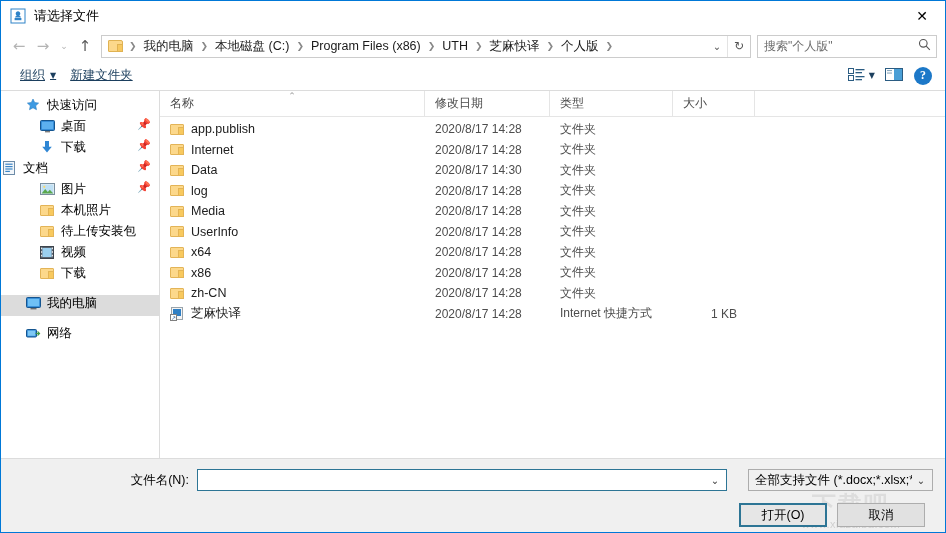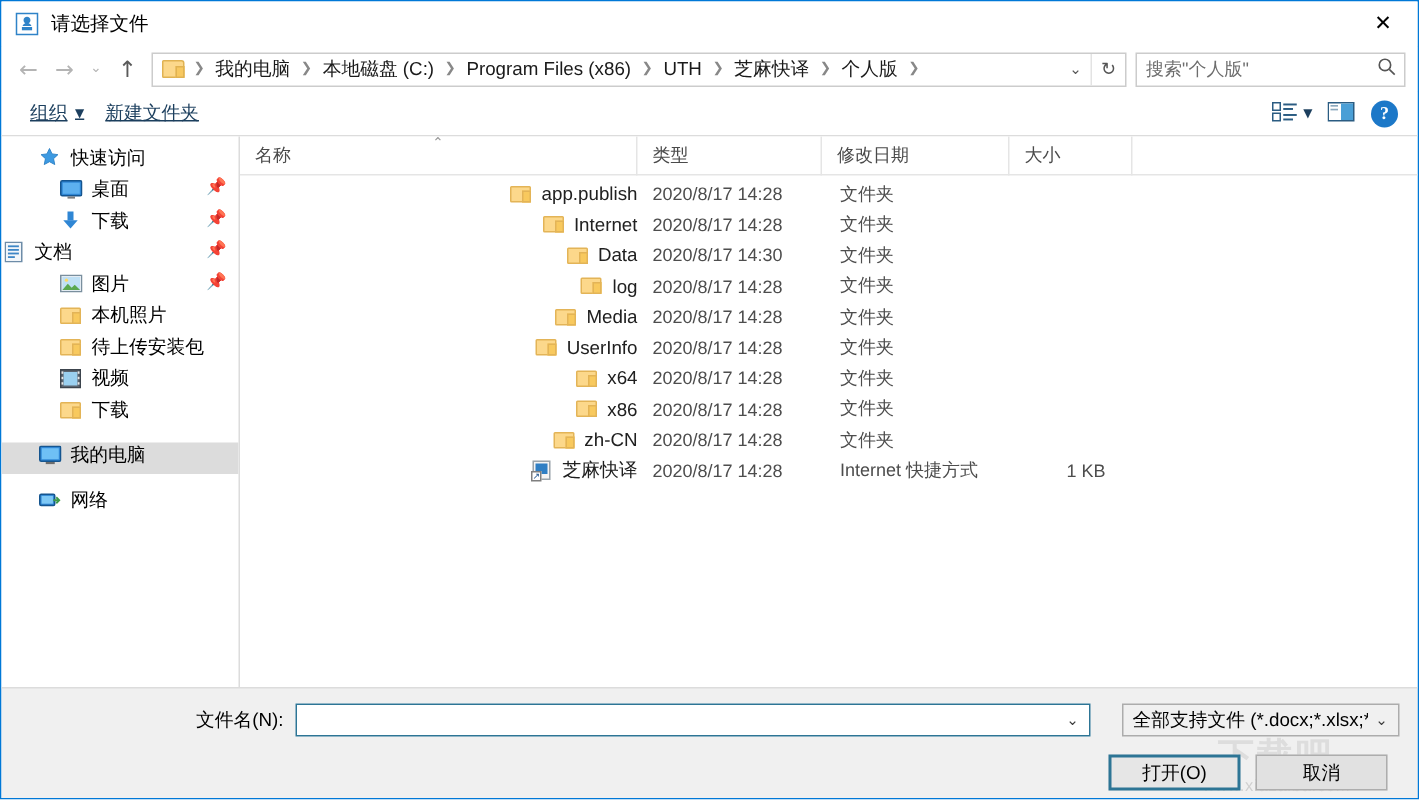--- a/index.html
+++ b/index.html
@@ -205,21 +205,21 @@
   .col-type { width: 123px; }
   .col-size { width: 82px; }
   .rows { flex: 1; overflow: hidden; padding-top: 2px; }
   .row {
     height: 20.5px;
     display: flex; align-items: center;
     font-size: 12.5px; color: #202020;
     white-space: nowrap;
   }
   .cell { padding-left: 10px; overflow: hidden; }
-  .cell.name { display: flex; align-items: center; gap: 6px; justify-content: flex-end; }
+  .cell.name { display: flex; align-items: center; gap: 6px; }
   .cell.date, .cell.type, .cell.size { color: #4d4d4d; font-size: 12px; }
   .cell.size { text-align: right; padding-right: 18px; padding-left: 0; }
 
   
   .shortcut-ico { position: relative; width: 15px; height: 14px; }
   .shortcut-ico .s-page {
     position: absolute; left: 1px; top: 0; width: 12px; height: 13px;
     background: #f4f4f4; border: 1px solid #9aa4ab;
   }
   .shortcut-ico .s-glyph {
@@ -534,25 +534,25 @@
         <span class="sb-label">网络</span>
       </div>
     </div>
 
     <div class="filelist">
       <div class="colhead">
         <div class="ch col-name">
           <span class="sort-caret">⌃</span>
           <span>名称</span>
         </div>
+        <div class="ch col-date">
+          <span>修改日期</span>
+        </div>
         <div class="ch col-type">
           <span>类型</span>
-        </div>
-        <div class="ch col-date">
-          <span>修改日期</span>
         </div>
         <div class="ch col-size">
           <span>大小</span>
         </div>
       </div>
 
       <div class="rows">
         <div class="row">
           <div class="cell name col-name">
             <span class="folder-ico">

